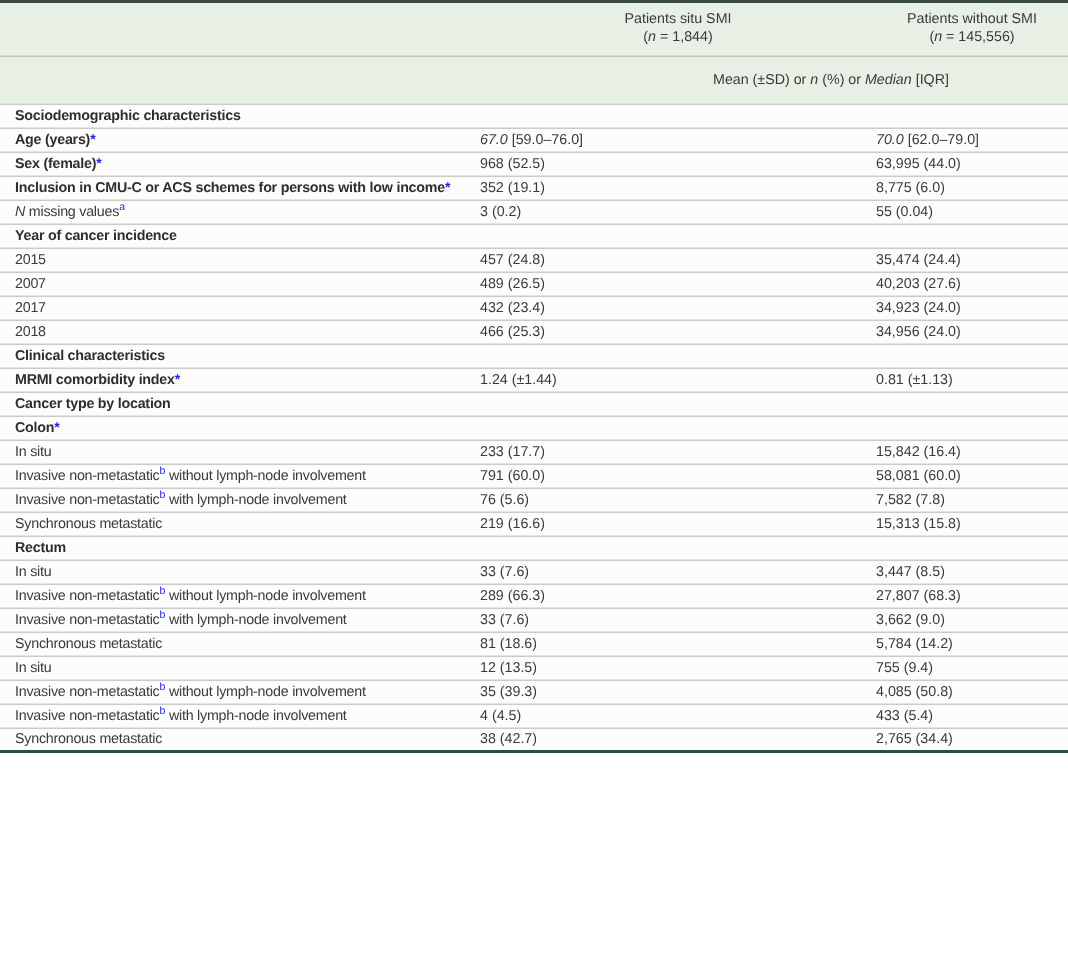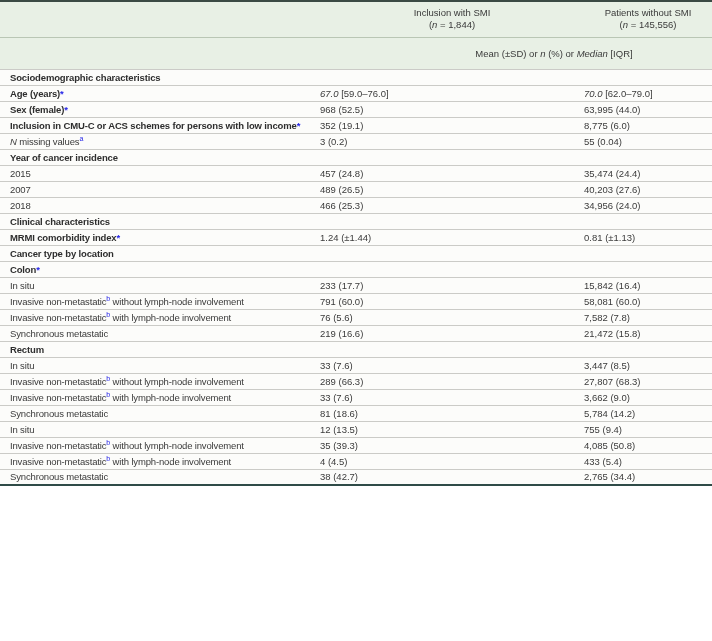--- a/index.html
+++ b/index.html
@@ -62,21 +62,21 @@
   <table class="paper">
     <colgroup>
       <col class="c-label">
         <col class="c-v1">
         <col class="c-v2">
     </colgroup>
     <thead>
       <tr class="head-row">
         <th></th>
         <th class="group-head">
-          <div>Inclusion with SMI</div>
+          <div>Patients situ SMI</div>
           <div><span>(</span><i>n</i><span> = 1,844)</span></div>
         </th>
         <th class="group-head">
           <div>Patients without SMI</div>
           <div><span>(</span><i>n</i><span> = 145,556)</span></div>
         </th>
       </tr>
       <tr class="measure-row">
         <td></td>
         <td class="measure" colspan="2"><span></span><span>Mean (±SD) or </span><i>n</i><span> (%) or </span><i>Median</i><span> [IQR]</span></td>
@@ -117,20 +117,25 @@
           <td class="label">2015</td>
           <td class="val">457 (24.8)</td>
           <td class="val">35,474 (24.4)</td>
         </tr>
         <tr>
           <td class="label">2007</td>
           <td class="val">489 (26.5)</td>
           <td class="val">40,203 (27.6)</td>
         </tr>
         <tr>
+          <td class="label">2017</td>
+          <td class="val">432 (23.4)</td>
+          <td class="val">34,923 (24.0)</td>
+        </tr>
+        <tr>
           <td class="label">2018</td>
           <td class="val">466 (25.3)</td>
           <td class="val">34,956 (24.0)</td>
         </tr>
         <tr>
           <td class="label bold">Clinical characteristics</td>
           <td class="val"></td>
           <td class="val"></td>
         </tr>
         <tr>
@@ -159,21 +164,21 @@
           <td class="val">58,081 (60.0)</td>
         </tr>
         <tr>
           <td class="label">Invasive non-metastatic<sup class="blue">b</sup> with lymph-node involvement</td>
           <td class="val">76 (5.6)</td>
           <td class="val">7,582 (7.8)</td>
         </tr>
         <tr>
           <td class="label">Synchronous metastatic</td>
           <td class="val">219 (16.6)</td>
-          <td class="val">21,472 (15.8)</td>
+          <td class="val">15,313 (15.8)</td>
         </tr>
         <tr>
           <td class="label bold">Rectum</td>
           <td class="val"></td>
           <td class="val"></td>
         </tr>
         <tr>
           <td class="label">In situ</td>
           <td class="val">33 (7.6)</td>
           <td class="val">3,447 (8.5)</td>

